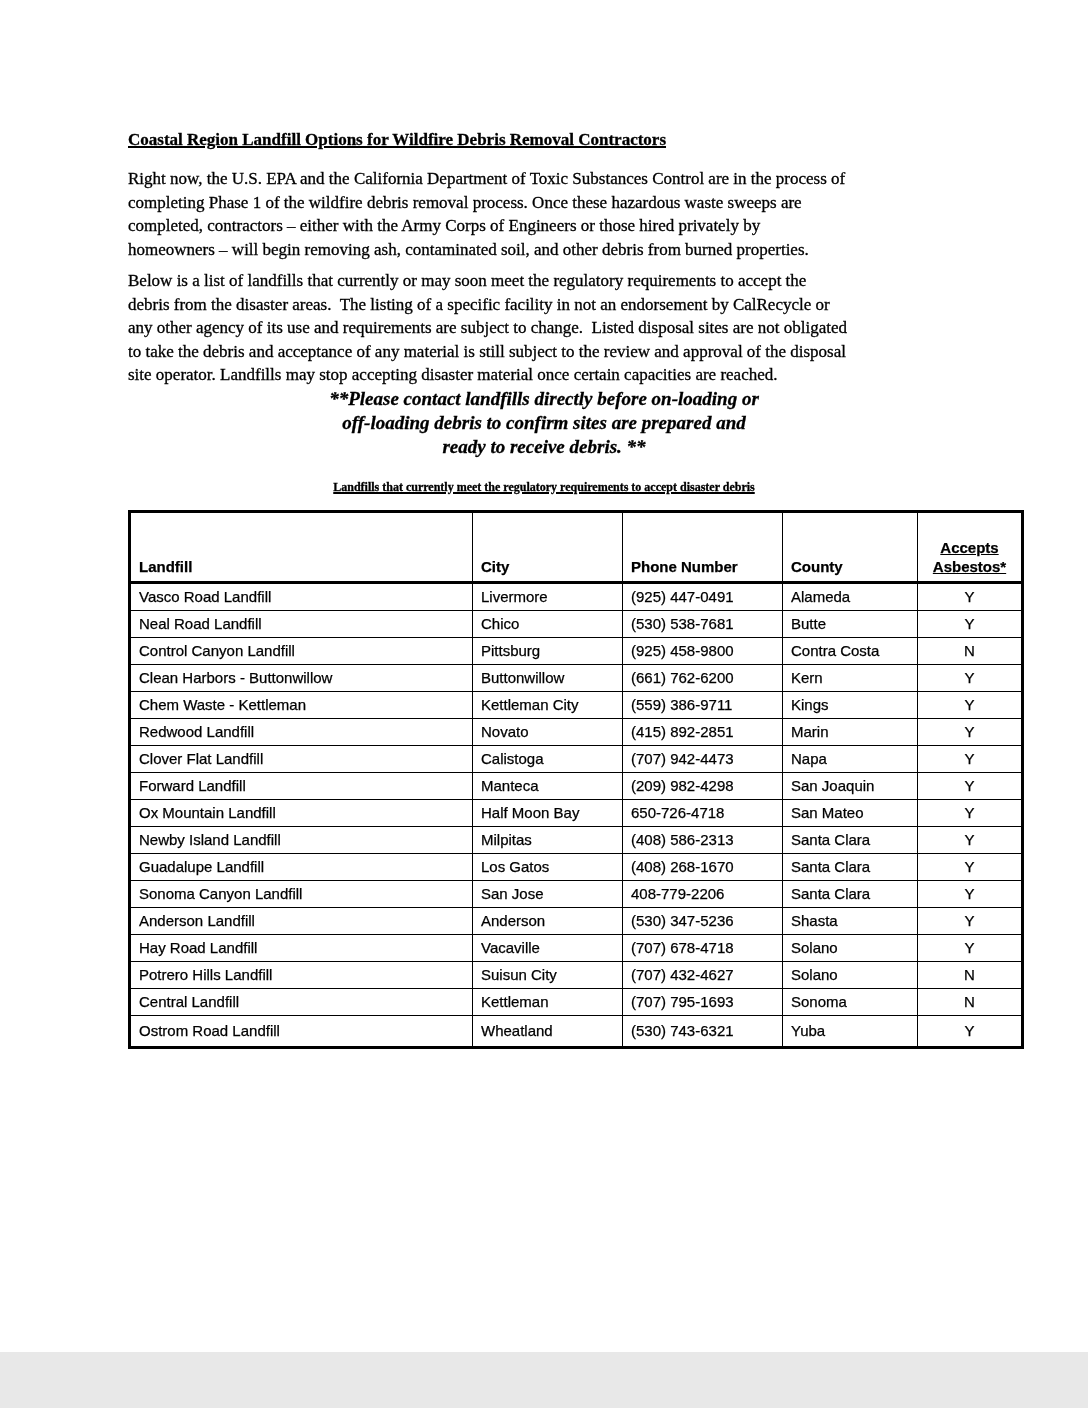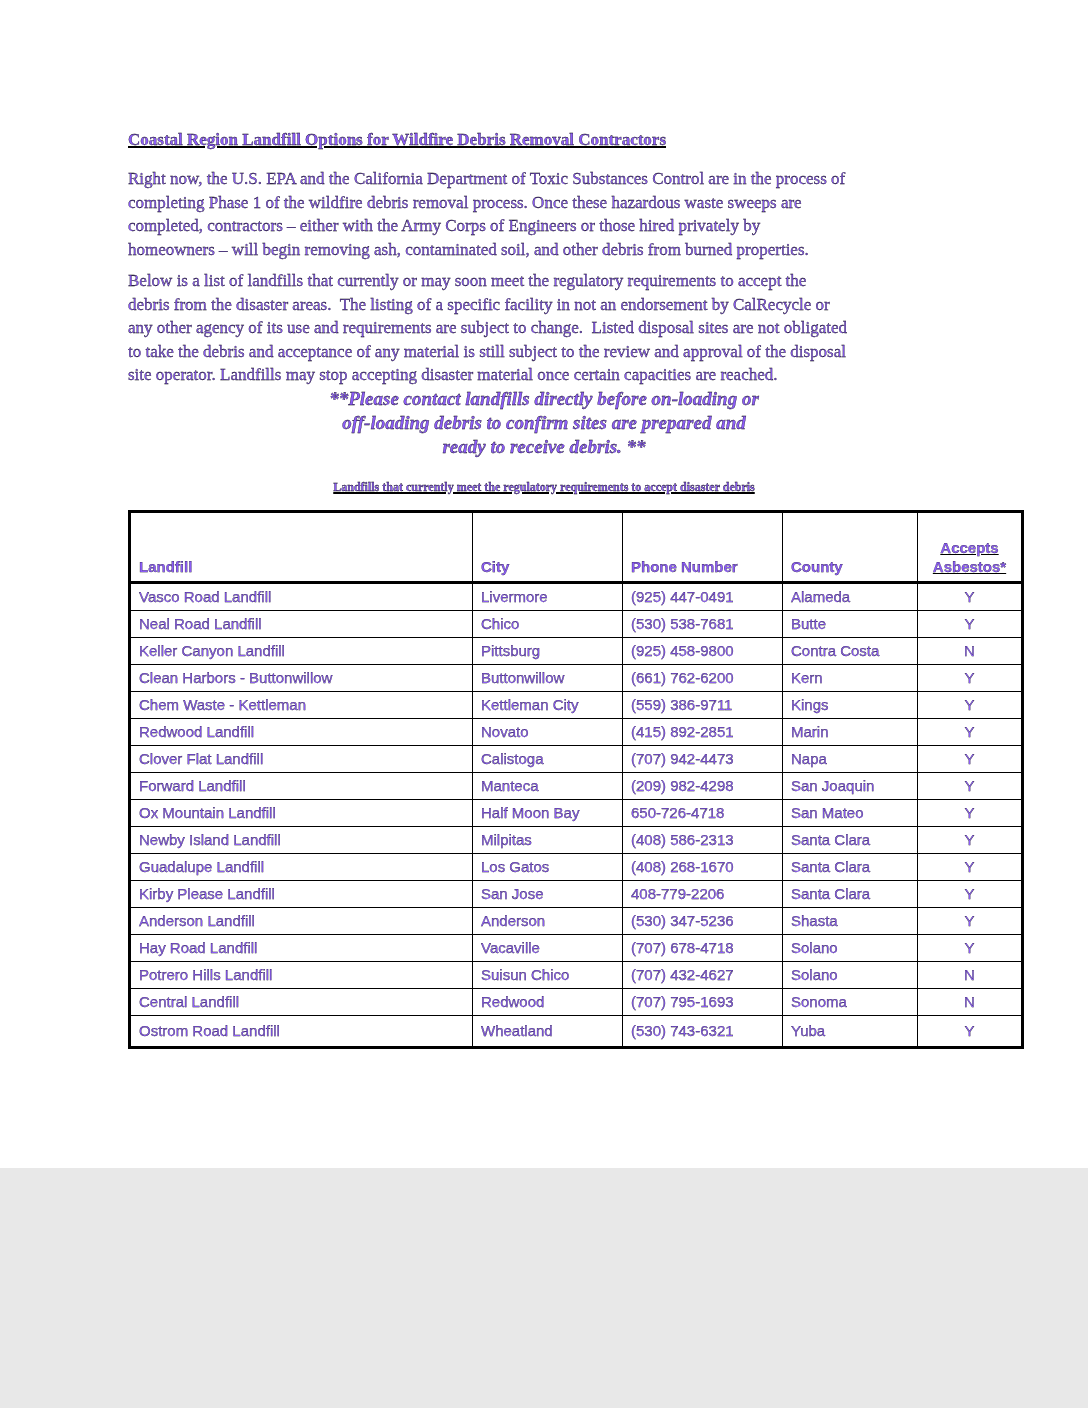--- a/index.html
+++ b/index.html
@@ -1,21 +1,21 @@
 <!DOCTYPE html>
 <html><head>
 <meta charset="utf-8">
 <style>
   html, body { margin: 0; padding: 0; background: #e8e8e8; }
   .page {
     position: relative;
     width: 1088px;
-    height: 1168px;
+    height: 1352px;
     background: #ffffff;
-    color: #8b5cf6;
+    color: #000000;
     font-family: "Liberation Serif", serif;
     -webkit-text-stroke: 0.3px #000;
     overflow: hidden;
     margin: 0 auto;
   }
   .content {
     position: absolute;
     left: 128px;
     top: 130px;
     width: 893px;
@@ -149,21 +149,21 @@
             <td>Y</td>
           </tr>
           <tr>
             <td>Neal Road Landfill</td>
             <td>Chico</td>
             <td>(530) 538-7681</td>
             <td>Butte</td>
             <td>Y</td>
           </tr>
           <tr>
-            <td>Keller Canyon Landfill</td>
+            <td>Control Canyon Landfill</td>
             <td>Pittsburg</td>
             <td>(925) 458-9800</td>
             <td>Contra Costa</td>
             <td>N</td>
           </tr>
           <tr>
             <td>Clean Harbors - Buttonwillow</td>
             <td>Buttonwillow</td>
             <td>(661) 762-6200</td>
             <td>Kern</td>
@@ -212,21 +212,21 @@
             <td>Y</td>
           </tr>
           <tr>
             <td>Guadalupe Landfill</td>
             <td>Los Gatos</td>
             <td>(408) 268-1670</td>
             <td>Santa Clara</td>
             <td>Y</td>
           </tr>
           <tr>
-            <td>Kirby Please Landfill</td>
+            <td>Sonoma Canyon Landfill</td>
             <td>San Jose</td>
             <td>408-779-2206</td>
             <td>Santa Clara</td>
             <td>Y</td>
           </tr>
           <tr>
             <td>Anderson Landfill</td>
             <td>Anderson</td>
             <td>(530) 347-5236</td>
             <td>Shasta</td>
@@ -234,28 +234,28 @@
           </tr>
           <tr>
             <td>Hay Road Landfill</td>
             <td>Vacaville</td>
             <td>(707) 678-4718</td>
             <td>Solano</td>
             <td>Y</td>
           </tr>
           <tr>
             <td>Potrero Hills Landfill</td>
-            <td>Suisun Chico</td>
+            <td>Suisun City</td>
             <td>(707) 432-4627</td>
             <td>Solano</td>
             <td>N</td>
           </tr>
           <tr>
             <td>Central Landfill</td>
-            <td>Redwood</td>
+            <td>Kettleman</td>
             <td>(707) 795-1693</td>
             <td>Sonoma</td>
             <td>N</td>
           </tr>
           <tr>
             <td>Ostrom Road Landfill</td>
             <td>Wheatland</td>
             <td>(530) 743-6321</td>
             <td>Yuba</td>
             <td>Y</td>

